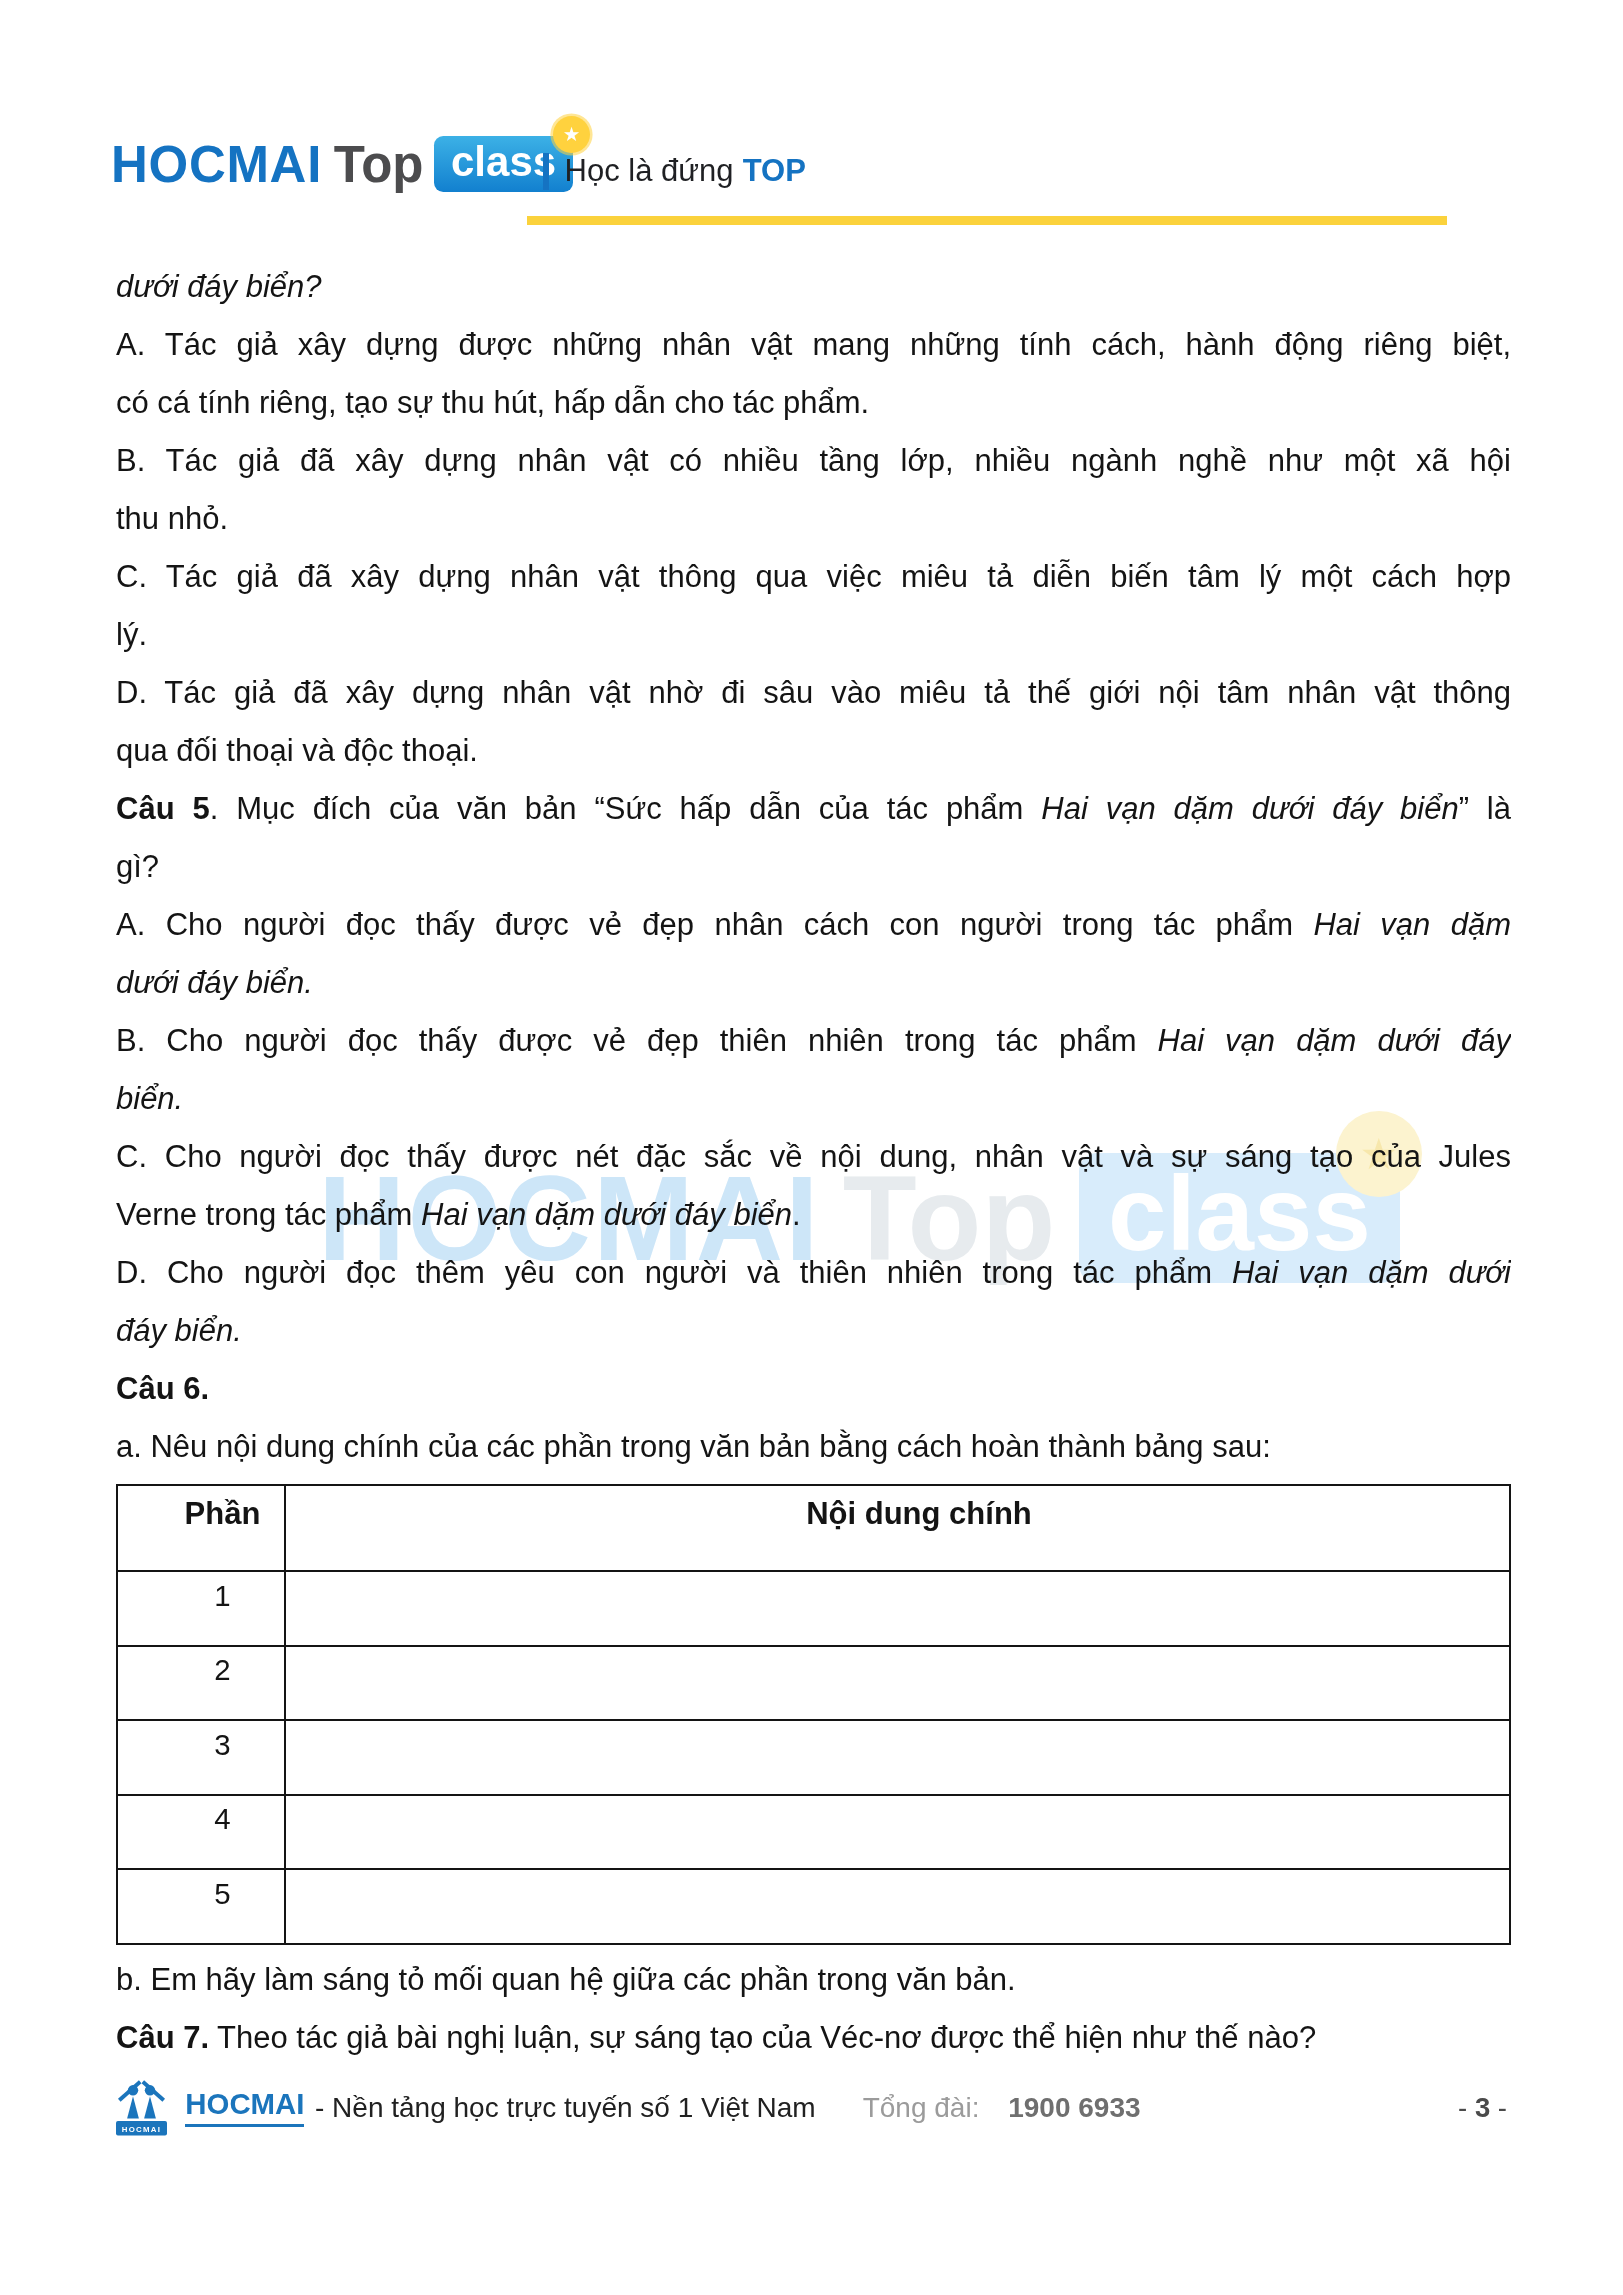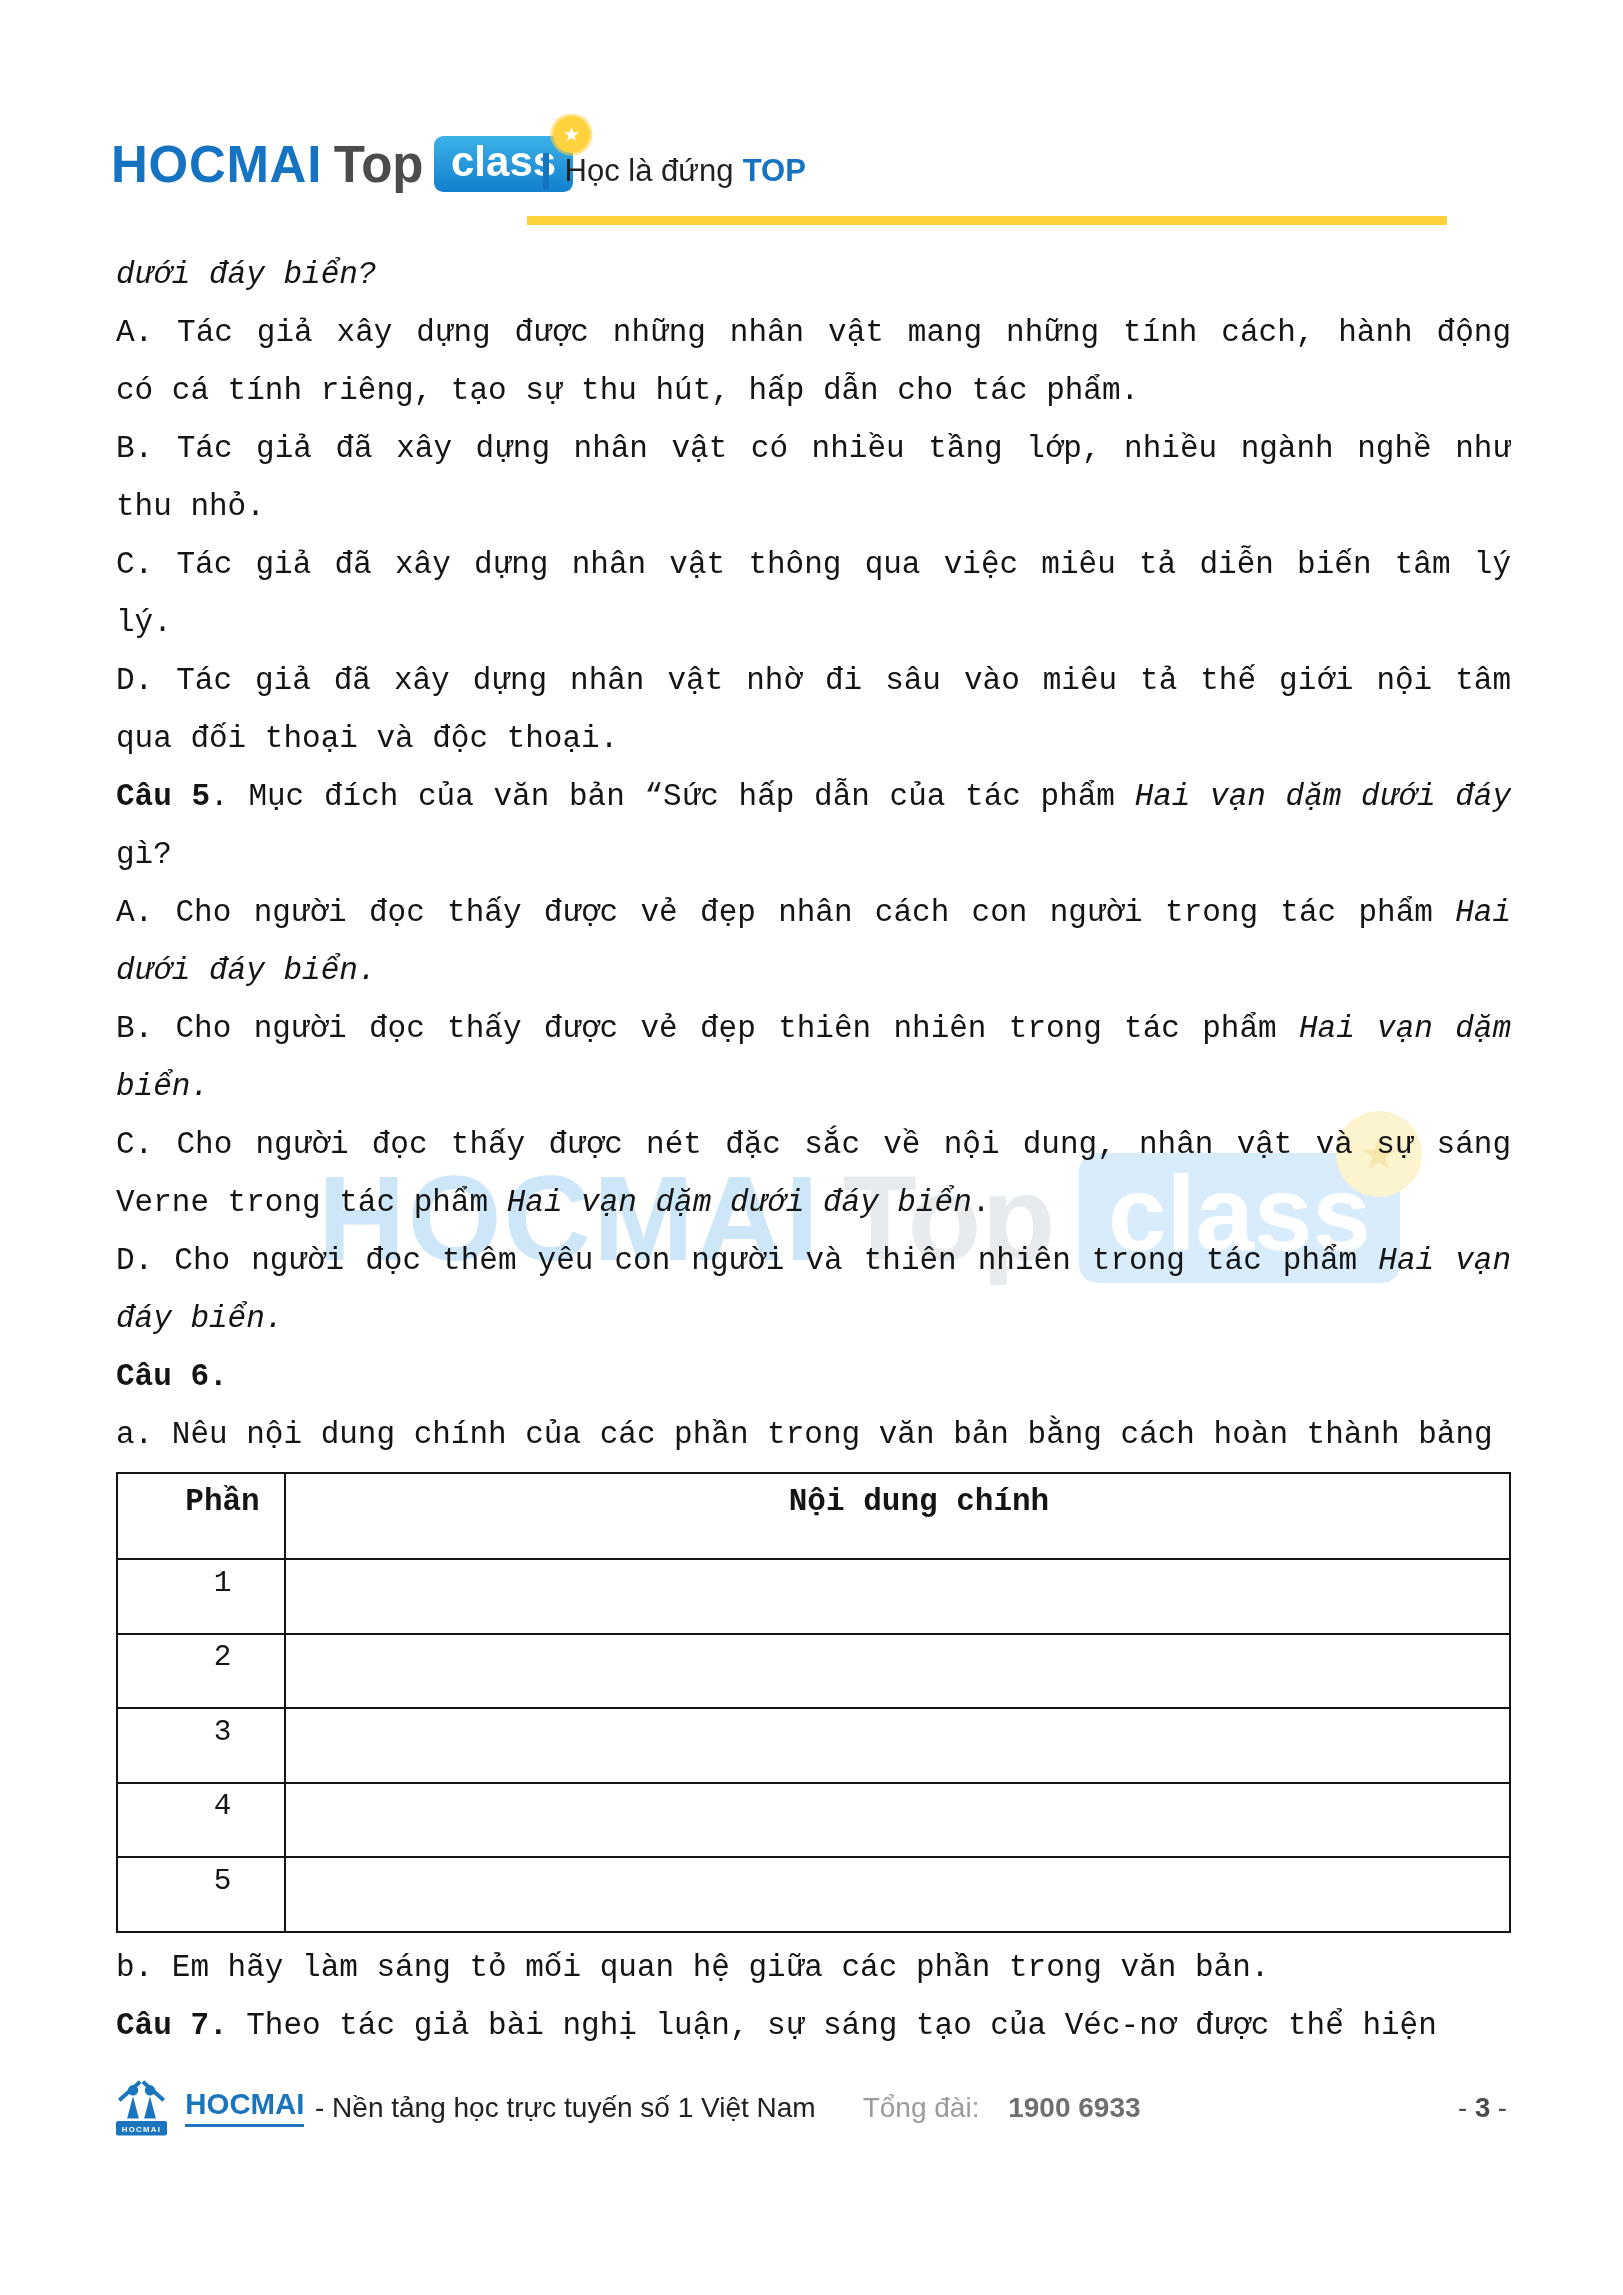--- a/index.html
+++ b/index.html
@@ -26,21 +26,21 @@
   
   .watermark{position:absolute;left:318px;top:1107px;height:222px;display:flex;align-items:center;z-index:0;}
   .wm-hocmai{font-size:121px;font-weight:800;color:#cde6f8;letter-spacing:2px;line-height:1;}
   .wm-top{font-size:121px;font-weight:800;color:#e7ebee;margin-left:22px;line-height:1;}
   .wm-class-box{position:relative;margin-left:23.6px;background:#d8ecfb;border-radius:18.3px;
     padding:7.9px 29px 17px;font-size:105px;font-weight:800;color:#ffffff;line-height:1;}
   .wm-badge{position:absolute;right:-22px;top:-42px;width:86px;height:86px;border-radius:50%;
     background:#fcf3cf;display:flex;align-items:center;justify-content:center;}
   .wm-badge span{color:#f7e7ac;font-size:43px;line-height:1;}
   
-  .content{position:absolute;left:116px;top:246px;width:1395px;z-index:1;font-family:Liberation Mono, monospace;}
+  .content{position:absolute;left:116px;top:258px;width:1395px;z-index:1;}
   .line{height:58px;line-height:58px;font-size:31px;color:#141414;overflow:hidden;}
   .line.jfull{text-align:justify;text-align-last:justify;}
   .line .b{font-weight:bold;}
   .line .i{font-style:italic;}
   
   table.qtable{border-collapse:collapse;width:1395px;margin-top:7.9px;margin-bottom:6.5px;
     border:2.6px solid #141414;table-layout:fixed;}
   table.qtable th,table.qtable td{border:2px solid #141414;vertical-align:top;padding-left:44px;}
   table.qtable th{height:73px;font-size:31px;font-weight:bold;text-align:center;padding-top:10.5px;}
   table.qtable td{height:65px;font-size:29.4px;padding-top:6.5px;}

